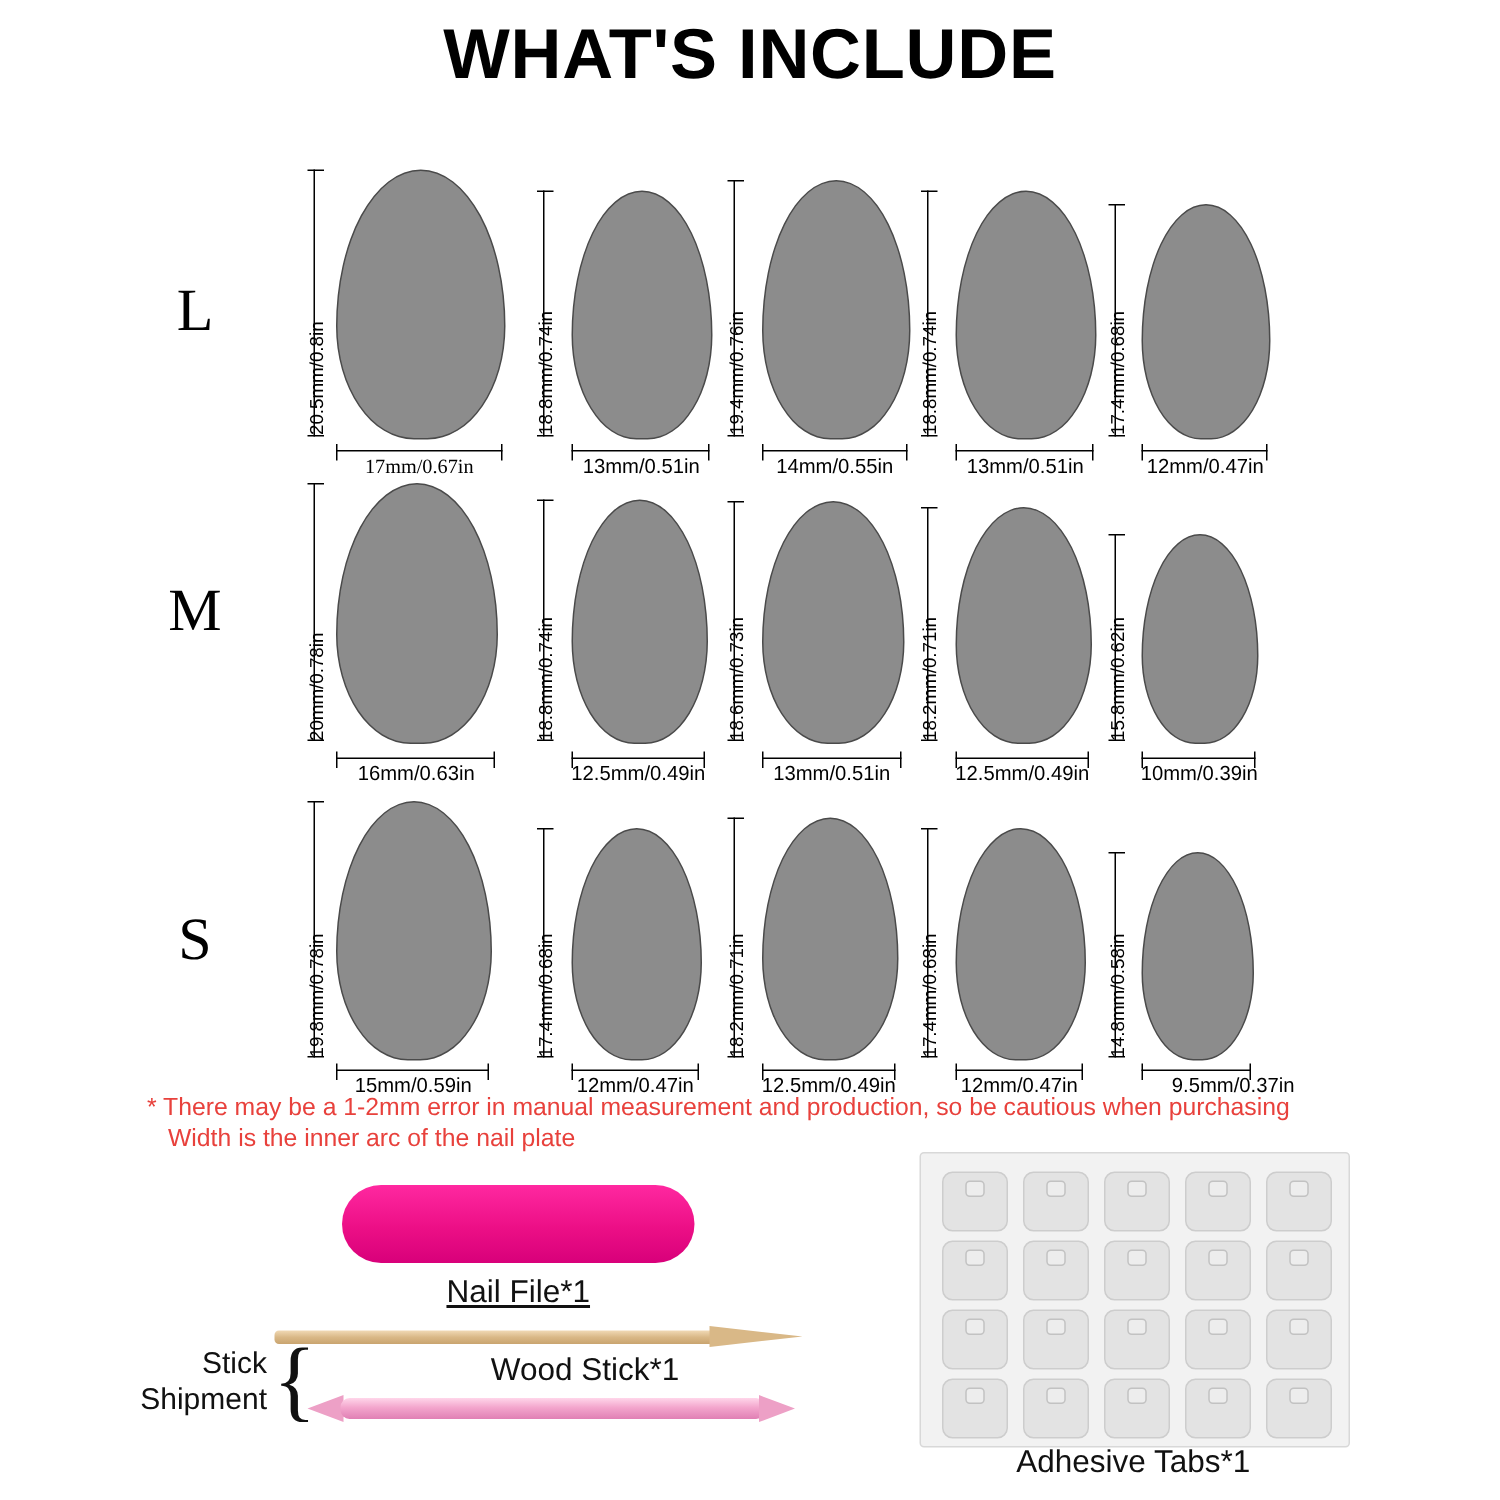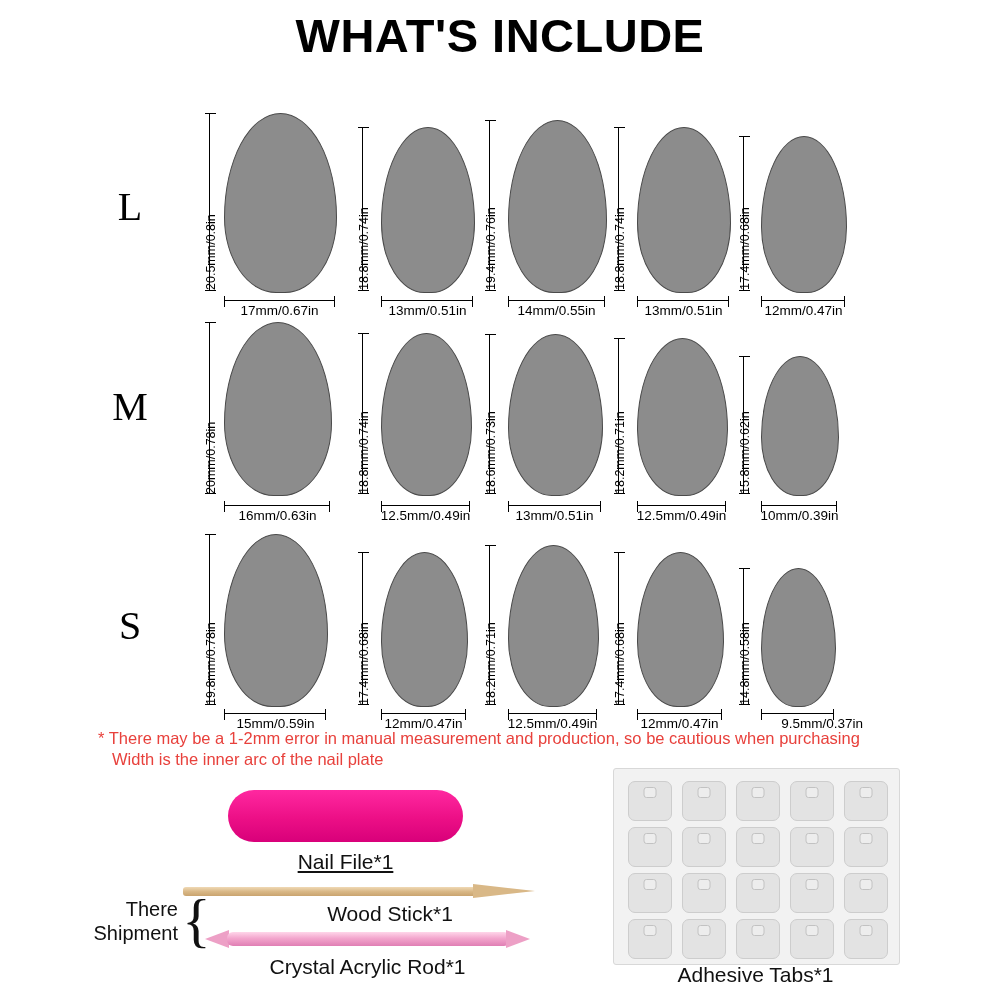--- a/index.html
+++ b/index.html
@@ -237,21 +237,21 @@
 <div class="page">
 
   <div class="title">WHAT'S INCLUDE</div>
 
   <div class="size-label" style="left:100px; top:183px;">L</div>
 
   <div class="nail" style="left:224px; top:113px; width:111px; height:178px; border-radius:50% 50% 46% 46% / 58% 58% 42% 42%;"></div>
   <div class="vline" style="left:209px; top:113px; height:178px;"></div>
   <div class="vlabel" style="left:204px; top:290px;">20.5mm/0.8in</div>
   <div class="hline" style="left:224px; top:300px; width:111px;"></div>
-  <div class="hlabel" style="left:214px; top:303px; width:131px;">17mm/0.67in</div>
+  <div class="hlabel" style="left:214px; top:303px; width:131px;font-family:Liberation Serif, serif;">17mm/0.67in</div>
 
   <div class="nail" style="left:381px; top:127px; width:92px; height:164px; border-radius:50% 50% 46% 46% / 58% 58% 42% 42%;"></div>
   <div class="vline" style="left:362px; top:127px; height:164px;"></div>
   <div class="vlabel" style="left:357px; top:290px;">18.8mm/0.74in</div>
   <div class="hline" style="left:381px; top:300px; width:92px;"></div>
   <div class="hlabel" style="left:362px; top:303px; width:131px;">13mm/0.51in</div>
 
   <div class="nail" style="left:508px; top:120px; width:97px; height:171px; border-radius:50% 50% 46% 46% / 58% 58% 42% 42%;"></div>
   <div class="vline" style="left:489px; top:120px; height:171px;"></div>
   <div class="vlabel" style="left:484px; top:290px;">19.4mm/0.76in</div>
@@ -333,35 +333,34 @@
   <div class="vlabel" style="left:738px; top:705px;">14.8mm/0.58in</div>
   <div class="hline" style="left:761px; top:713px; width:73px;"></div>
   <div class="hlabel" style="left:732px; top:716px; width:131px;text-align:right;">9.5mm/0.37in</div>
 
   <div class="note1">* There may be a 1-2mm error in manual measurement and production, so be cautious when purchasing</div>
   <div class="note2">Width is the inner arc of the nail plate</div>
 
   <div class="nail-file"></div>
   <div class="caption" style="left:228px; top:850px; width:235px; text-align:center;text-decoration:underline;">Nail File*1</div>
 
-  <div class="random-shipment"><span>There</span><br><span>Shipment</span></div>
+  <div class="random-shipment"><span>Stick</span><br><span>Shipment</span></div>
   <div class="brace">{</div>
 
   <div class="wood-stick">
     <div class="body"></div>
     <div class="tip"></div>
   </div>
   <div class="caption" style="left:240px; top:902px; width:300px; text-align:center;">Wood Stick*1</div>
 
   <div class="crystal-rod">
     <div class="tipL"></div>
     <div class="body"></div>
     <div class="tipR"></div>
   </div>
-  <div class="caption" style="left:205px; top:955px; width:325px; text-align:center;">Crystal Acrylic Rod*1</div>
 
   <div class="tabs-sheet">
     <div class="tab-cell" style="left:14px;  top:12px;  width:42px; height:38px;"></div>
     <div class="tab-cell" style="left:68px;  top:12px;  width:42px; height:38px;"></div>
     <div class="tab-cell" style="left:122px; top:12px;  width:42px; height:38px;"></div>
     <div class="tab-cell" style="left:176px; top:12px;  width:42px; height:38px;"></div>
     <div class="tab-cell" style="left:230px; top:12px;  width:42px; height:38px;"></div>
 
     <div class="tab-cell" style="left:14px;  top:58px;  width:42px; height:38px;"></div>
     <div class="tab-cell" style="left:68px;  top:58px;  width:42px; height:38px;"></div>

